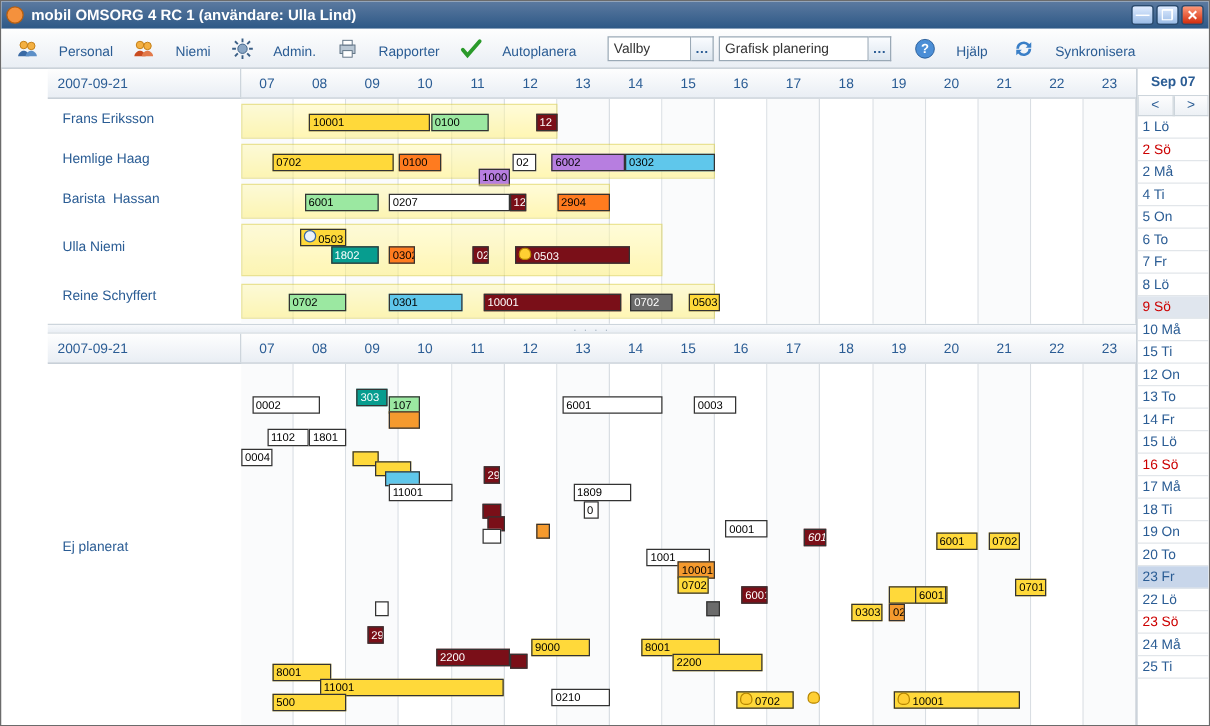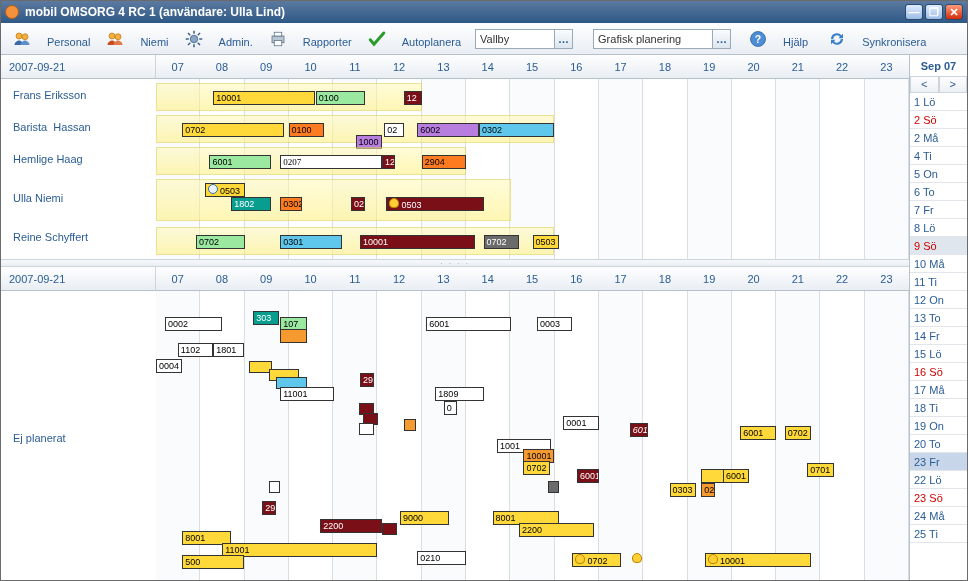--- a/index.html
+++ b/index.html
@@ -10,21 +10,21 @@
   .titlebtn { width:18px; height:16px; display:inline-flex; align-items:center; justify-content:center; margin-left:2px; border:1px solid #2a4a6d; border-radius:3px; font-weight:bold; font-size:11px;}
   .tb-min{ background:linear-gradient(#e0ecff,#9bbce6);}
   .tb-max{ background:linear-gradient(#e0ecff,#9bbce6);}
   .tb-close{ background:linear-gradient(#ff9a7a,#d12c0c); color:#fff;}
   .toolbar { height:32px; background:linear-gradient(#fefefe,#e9eef4); border-bottom:1px solid #b7c1cc; display:flex; align-items:center; padding:0 6px; gap:4px; color:#2a5c94;}
   .toolbtn { display:flex; align-items:flex-end; gap:16px; padding:2px 6px; cursor:pointer;}
   .icon { width:18px; height:18px; display:inline-block;}
   .input-like{ background:#fff; border:1px solid #9aa9b6; height:20px; display:flex; align-items:center; padding:0 4px; font-size:11px; color:#333;}
   .dotbtn{ width:18px; height:20px; border:1px solid #9aa9b6; border-left:none; background:linear-gradient(#fafcff,#dde6ef); display:flex; align-items:center; justify-content:center; font-weight:bold;}
   .main { display:flex; height:calc(581px - 22px - 32px);}
-  .sched { flex:1; overflow:hidden; position:relative;}
+  .sched { flex:1; overflow:hidden; position:relative;margin-left:37px;}
   .cal { width:58px; border-left:1px solid #b7c1cc; background:#fff; overflow:hidden;}
   .cal-head{ height:22px; display:flex; align-items:center; justify-content:center; color:#2a5c94; font-weight:bold; border-bottom:1px solid #cdd5dc;}
   .cal-nav{ display:flex;}
   .cal-nav div{ flex:1; text-align:center; border:1px solid #cdd5dc; border-top:none; height:16px; line-height:14px; color:#2a5c94; cursor:pointer; background:linear-gradient(#fdfdfe,#edf1f5);}
   .cal-day{ height:18px; line-height:18px; padding-left:4px; border-bottom:1px solid #e2e6ea; color:#2a5c94; cursor:pointer;}
   .cal-day.red{ color:#c00;}
   .cal-day.sel{ background:#c8d6ea; }
   .cal-day.sel2{ background:#e0e6ee;}
   
   .pane{ position:relative; width:100%; }
@@ -124,26 +124,26 @@
   </div>
   <div class="toolbtn">
     <span class="icon">
       <svg viewBox="0 0 24 24">
           <path d="M3 13l5 6L21 4" fill="none" stroke="#2a9a2a" stroke-width="4" stroke-linecap="round"></path>
         </svg>
     </span>
     <span>Autoplanera</span>
   </div>
   <div style="display:flex;margin-left:4px;">
-    <div class="input-like" style="width:80px;">
+    <div class="input-like" style="width:67px;margin-left:11px;">
         <span>Vallby</span>
       </div>
     <div class="dotbtn">…</div>
   </div>
-  <div style="display:flex;margin-left:16px;">
+  <div style="display:flex;margin-left:0;">
     <div class="input-like" style="width:120px;">
         <span>Grafisk planering</span>
       </div>
     <div class="dotbtn">…</div>
   </div>
   <div class="toolbtn" style="margin-left:8px;">
     <span class="icon">
       <svg viewBox="0 0 24 24">
           <circle cx="12" cy="12" r="10" fill="#4b8ed6" stroke="#285d99"></circle>
           <text x="12" y="17" text-anchor="middle" fill="#fff" font-size="14" font-weight="bold">?</text>
@@ -185,22 +185,22 @@
             <div>19</div>
             <div>20</div>
             <div>21</div>
             <div>22</div>
             <div>23</div>
           </div>
       </div>
       <div class="pane-body" style="height:180px;">
         <div class="labels" id="toprows">
             <div class="rowlbl" style="height: 32px;">Frans Eriksson</div>
+            <div class="rowlbl" style="height: 32px;">Hemlige Haag</div>
             <div class="rowlbl" style="height: 32px;">Barista&nbsp; Hassan</div>
-            <div class="rowlbl" style="height: 32px;">Hemlige Haag</div>
             <div class="rowlbl" style="height: 46px;">Ulla Niemi</div>
             <div class="rowlbl" style="height: 32px;">Reine Schyffert</div>
           </div>
         <div class="grid" id="topgrid">
           <div class="gridcols" id="topcols">
               <div></div>
               <div></div>
               <div></div>
               <div></div>
               <div></div>
@@ -229,21 +229,21 @@
             <div class="task t-yel" style="left:3.5%;width:13.5%;top:8px;">0702</div>
             <div class="task t-org" style="left:17.6%;width:4.7%;top:8px;">0100</div>
             <div class="task t-pur" style="left:26.5%;width:3.5%;top:20px;">1000</div>
             <div class="task t-wht" style="left:30.3%;width:2.6%;top:8px;">02</div>
             <div class="task t-pur" style="left:34.7%;width:8.2%;top:8px;">6002</div>
             <div class="task t-cya" style="left:42.9%;width:10%;top:8px;">0302</div>
           </div>
           <div class="lane" style="top:68px;height:28px;">
             <div class="avail" style="left:0%;width:41.2%;"></div>
             <div class="task t-grn" style="left:7.1%;width:8.2%;top:8px;">6001</div>
-            <div class="task t-wht" style="left:16.5%;width:13.5%;top:8px;font-family:Liberation Serif, serif;">0207</div>
+            <div class="task t-wht" style="left:16.5%;width:13.5%;top:8px;">0207</div>
             <div class="task t-dkred" style="left:30%;width:1.8%;top:8px;">12</div>
             <div class="task t-org" style="left:35.3%;width:5.9%;top:8px;">2904</div>
           </div>
           <div class="lane" style="top:100px;height:42px;">
             <div class="avail" style="left:0%;width:47.1%;"></div>
             <div class="task t-yel" style="left:6.5%;width:5.3%;top:4px;"><span class="clock"></span>0503</div>
             <div class="task t-teal" style="left:10%;width:5.3%;top:18px;">1802</div>
             <div class="task t-org" style="left:16.5%;width:2.9%;top:18px;">0302</div>
             <div class="task t-dkred" style="left:25.9%;width:1.8%;top:18px;">02</div>
             <div class="task t-dkred" style="left:30.6%;width:12.9%;top:18px;"><span class="bulb"></span>0503</div>
@@ -374,21 +374,21 @@
         <div class="cal-day">1 Lö</div>
         <div class="cal-day red">2 Sö</div>
         <div class="cal-day">2 Må</div>
         <div class="cal-day">4 Ti</div>
         <div class="cal-day">5 On</div>
         <div class="cal-day">6 To</div>
         <div class="cal-day">7 Fr</div>
         <div class="cal-day">8 Lö</div>
         <div class="cal-day red sel2">9 Sö</div>
         <div class="cal-day">10 Må</div>
-        <div class="cal-day">11 Ti</div>
+        <div class="cal-day">15 Ti</div>
         <div class="cal-day">12 On</div>
         <div class="cal-day">13 To</div>
         <div class="cal-day">14 Fr</div>
         <div class="cal-day">15 Lö</div>
         <div class="cal-day red">16 Sö</div>
         <div class="cal-day">17 Må</div>
         <div class="cal-day">18 Ti</div>
         <div class="cal-day">19 On</div>
         <div class="cal-day">20 To</div>
         <div class="cal-day sel">23 Fr</div>

